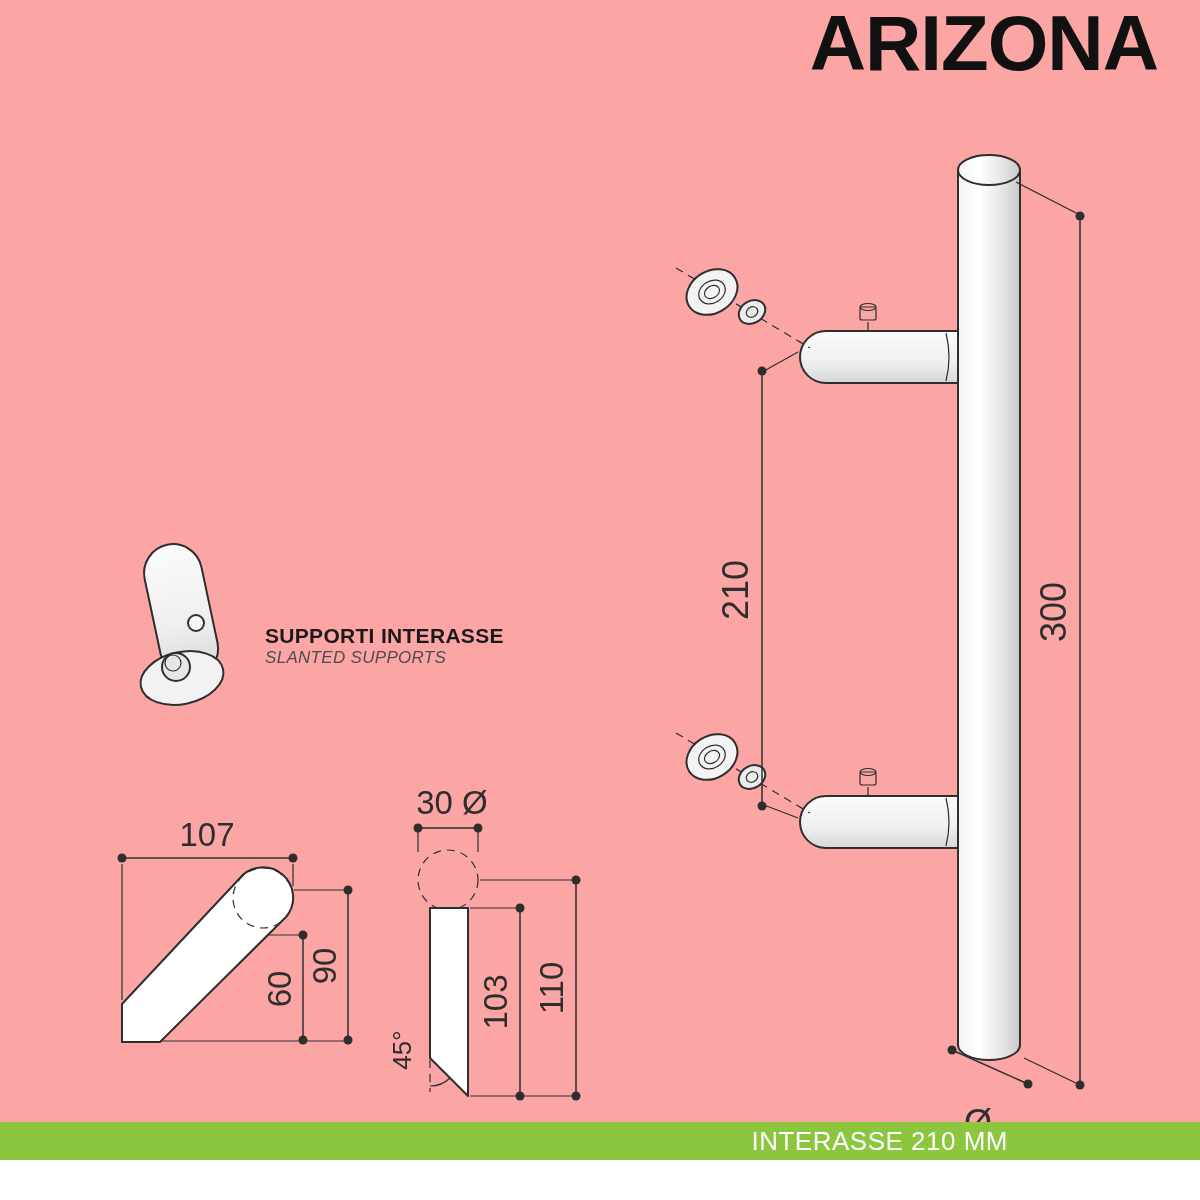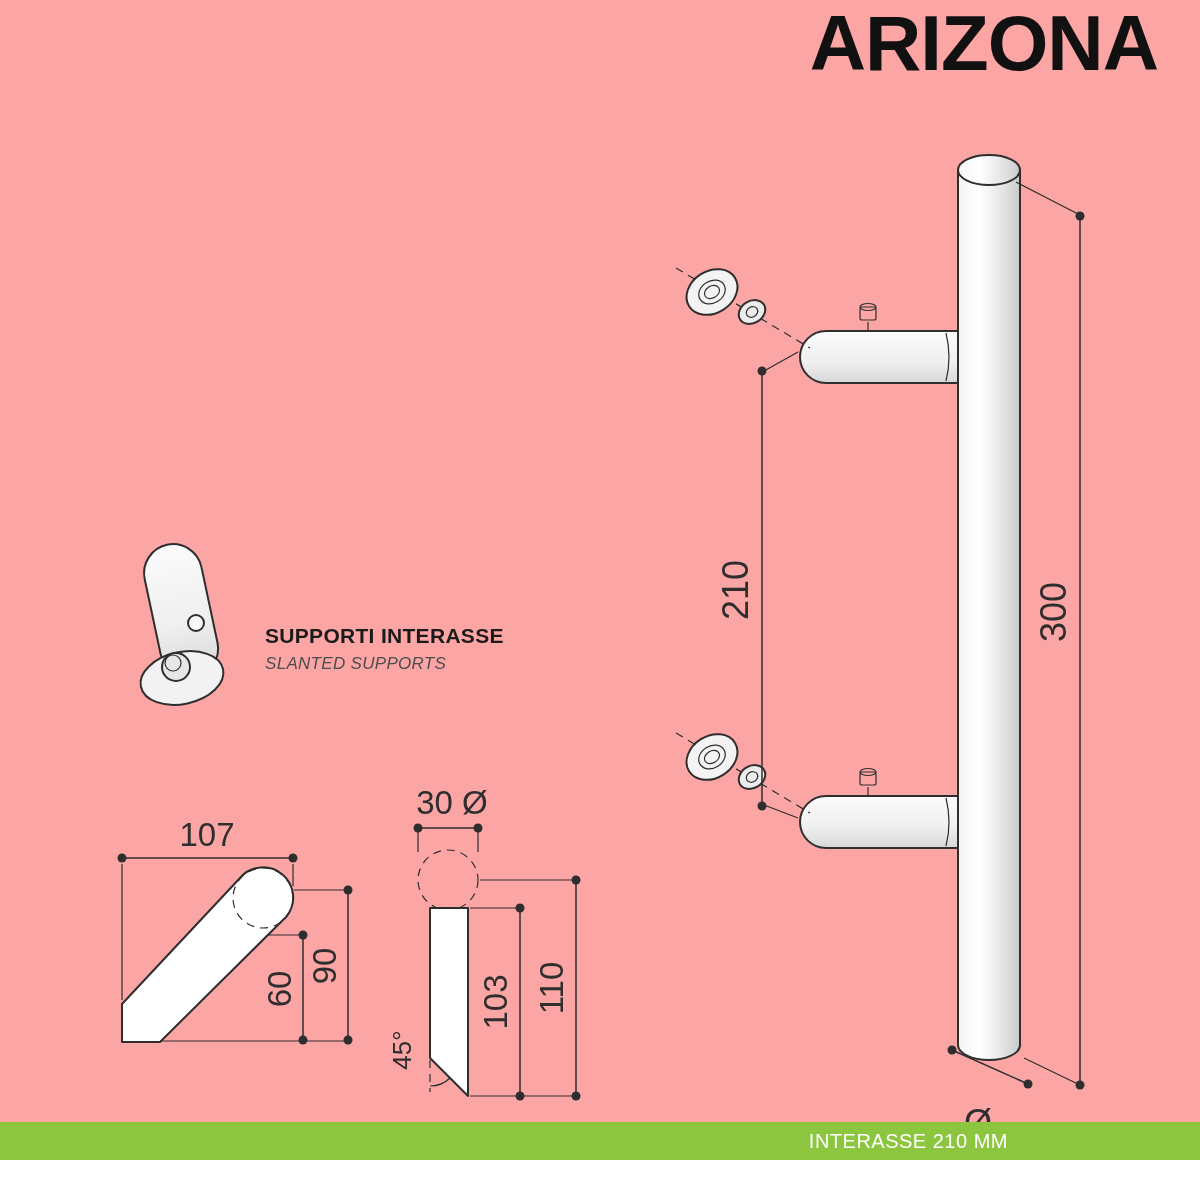--- a/index.html
+++ b/index.html
@@ -7,24 +7,24 @@
   .canvas { position:relative; width:1200px; height:1160px; background:#fca5a5; overflow:hidden; }
 
   .brand-title {
     position:absolute; top:-2px; right:42px;
     font-size:78px; font-weight:600; letter-spacing:-1px; color:#111;
     font-family:"Liberation Sans", sans-serif;
   }
 
   .detail-label { position:absolute; left:265px; top:624px; }
   .detail-label .primary { font-size:21px; font-weight:700; color:#1a1a1a; letter-spacing:0.3px; }
-  .detail-label .secondary { font-size:17px; font-style:italic; color:#4d4d4d; margin-top:6px; letter-spacing:0.3px; }
+  .detail-label .secondary { font-size:17px; font-style:italic; color:#4d4d4d; margin-top:0; letter-spacing:0.3px; }
 
   .footer-bar { position:absolute; left:0; bottom:0; width:1200px; height:38px; background:#8CC63F; }
-  .footer-text { position:absolute; right:192px; top:0; line-height:38px; font-size:20px; color:#ffffff; letter-spacing:0.5px; }
+  .footer-text { position:absolute; right:192px; top:0; line-height:38px; font-size:26px; color:#ffffff; letter-spacing:0.5px; }
 
   svg.drawing { position:absolute; left:0; top:0; }
   .shape  { stroke:#2e2e2e; stroke-width:2; stroke-linejoin:round; }
   .ln     { stroke:#2e2e2e; stroke-width:2; fill:none; stroke-linecap:round; }
   .thin   { stroke:#2e2e2e; stroke-width:1.2; fill:none; }
   .dash   { stroke-dasharray:8 6; }
   .dimline{ stroke:#2e2e2e; stroke-width:1.5; fill:none; }
   .dot    { fill:#2e2e2e; }
   text.dim  { font-family:"Liberation Sans", sans-serif; font-size:36px; fill:#2e2e2e; }
   text.dim-md { font-family:"Liberation Sans", sans-serif; font-size:33px; fill:#2e2e2e; }

